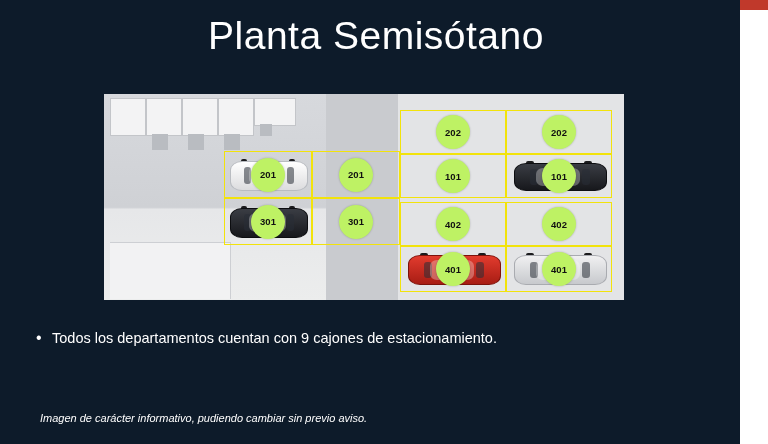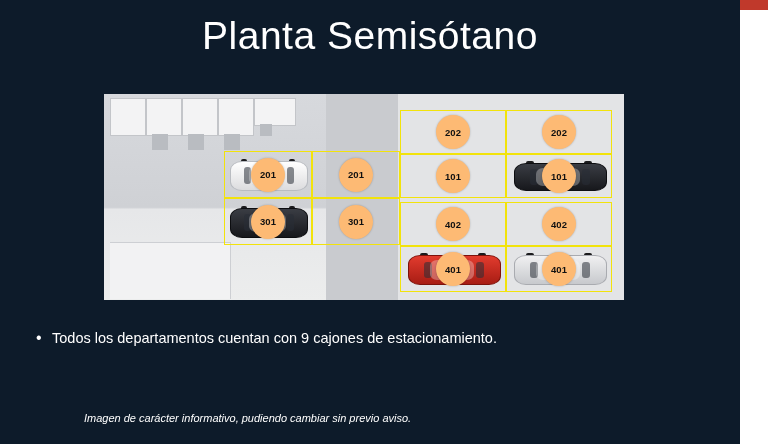--- a/index.html
+++ b/index.html
@@ -39,20 +39,21 @@
   .title {
     position: absolute;
     top: 14px;
     left: 0;
     width: 740px;
     text-align: center;
     color: #ffffff;
     font-size: 39px;
     font-weight: 400;
     letter-spacing: 0.5px;
+    padding-left: 6px;
   }
   
   .plan {
     position: absolute;
     left: 104px;
     top: 94px;
     width: 520px;
     height: 206px;
     background: #e9eaec;
     overflow: hidden;
@@ -98,21 +99,21 @@
     position: absolute;
     border: 1.5px solid #f2e30b;
     box-sizing: border-box;
   }
   
   .badge {
     position: absolute;
     width: 34px;
     height: 34px;
     border-radius: 50%;
-    background: #fdba74;
+    background: #bef264;
     color: #111111;
     font-size: 9.5px;
     font-weight: 700;
     display: flex;
     align-items: center;
     justify-content: center;
     box-shadow: 0 0 2px rgba(0,0,0,0.25);
     z-index: 6;
   }
   
@@ -179,21 +180,20 @@
     font-size: 16px;
     line-height: 1;
   }
   .note {
     position: absolute;
     left: 40px;
     top: 412px;
     color: #ffffff;
     font-size: 11px;
     font-style: italic;
-    margin-left: 44px;
   }
 </style>
 </head>
 <body>
 
 <div class="slide">
 
   <div class="title">Planta Semisótano</div>
 
   <div class="plan">

